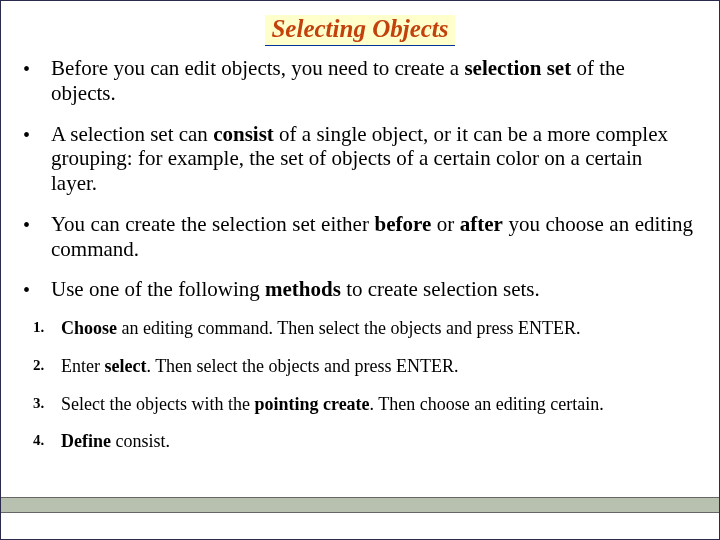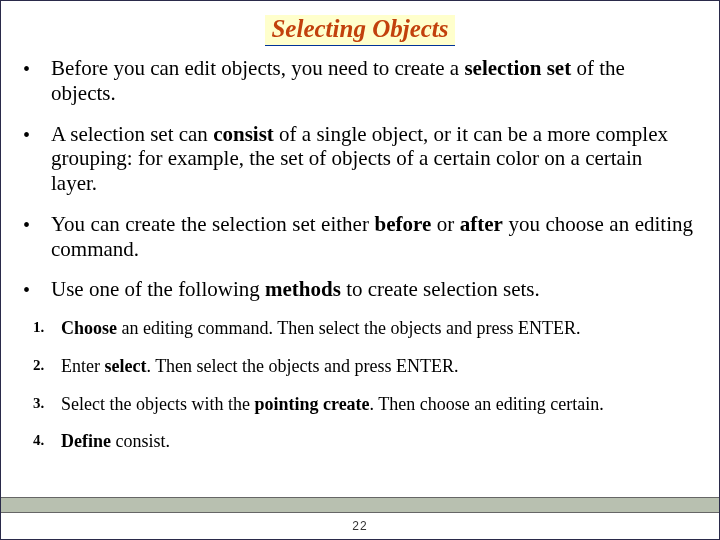--- a/index.html
+++ b/index.html
@@ -140,14 +140,13 @@
     </li>
     <li>
       <span>Select the objects with the </span><span class="b">pointing create</span><span>. Then choose an editing certain.</span>
     </li>
     <li>
       <span class="b">Define</span><span> consist.</span>
     </li>
   </ol>
 
   <div class="footer-line"></div>
-  <div class="pagenum">22</div>
 </div>
 
 </body></html>

